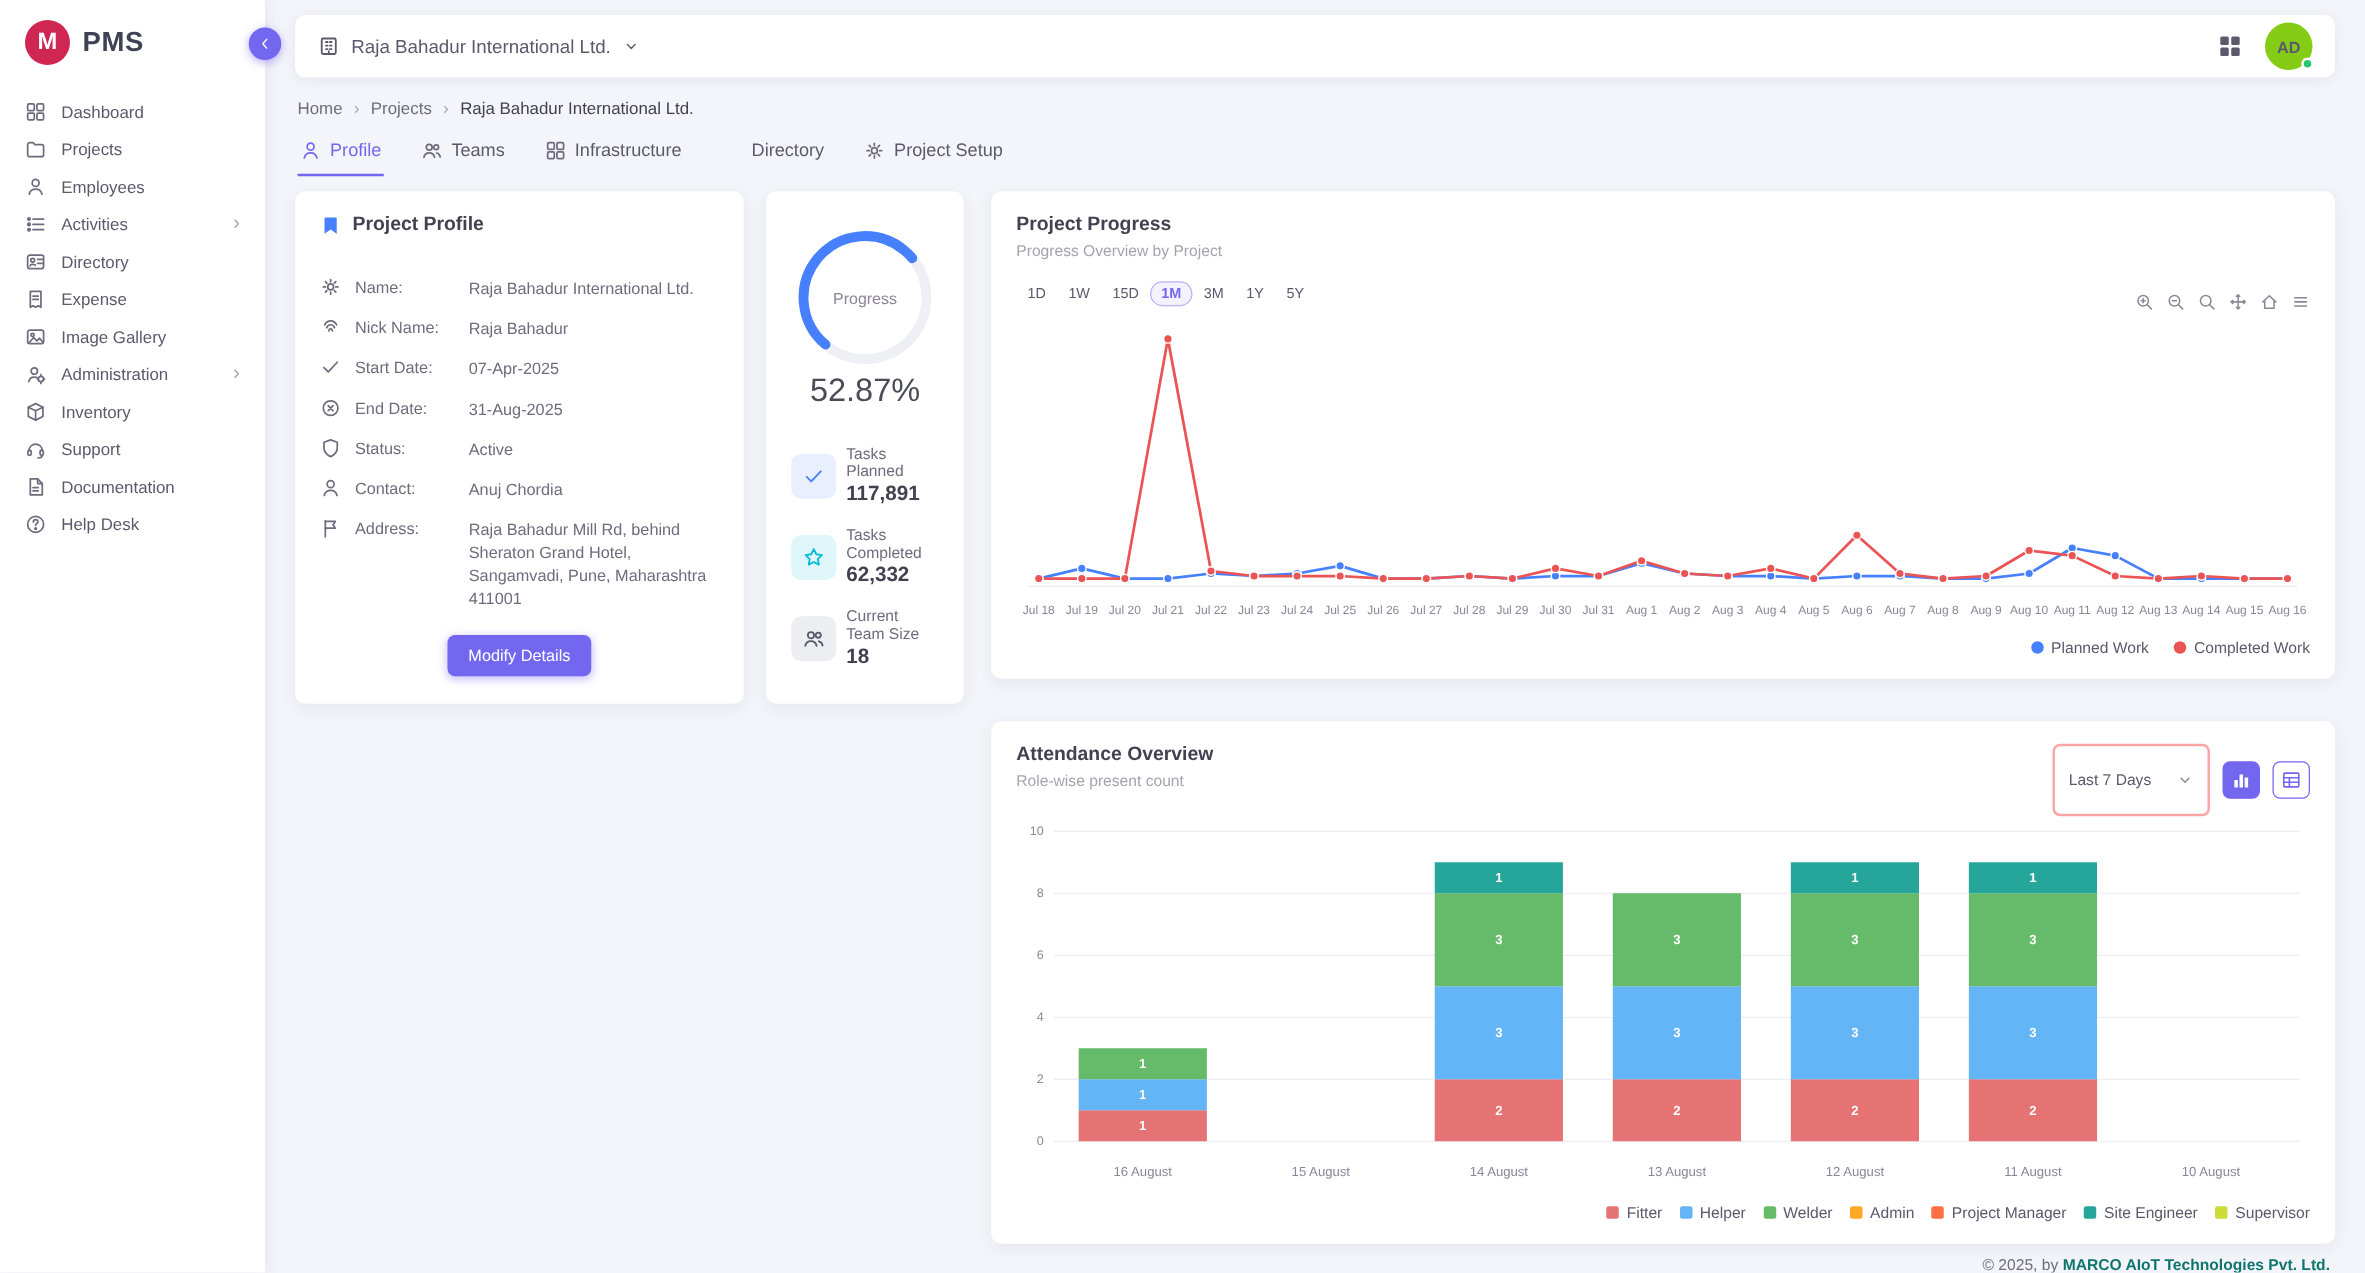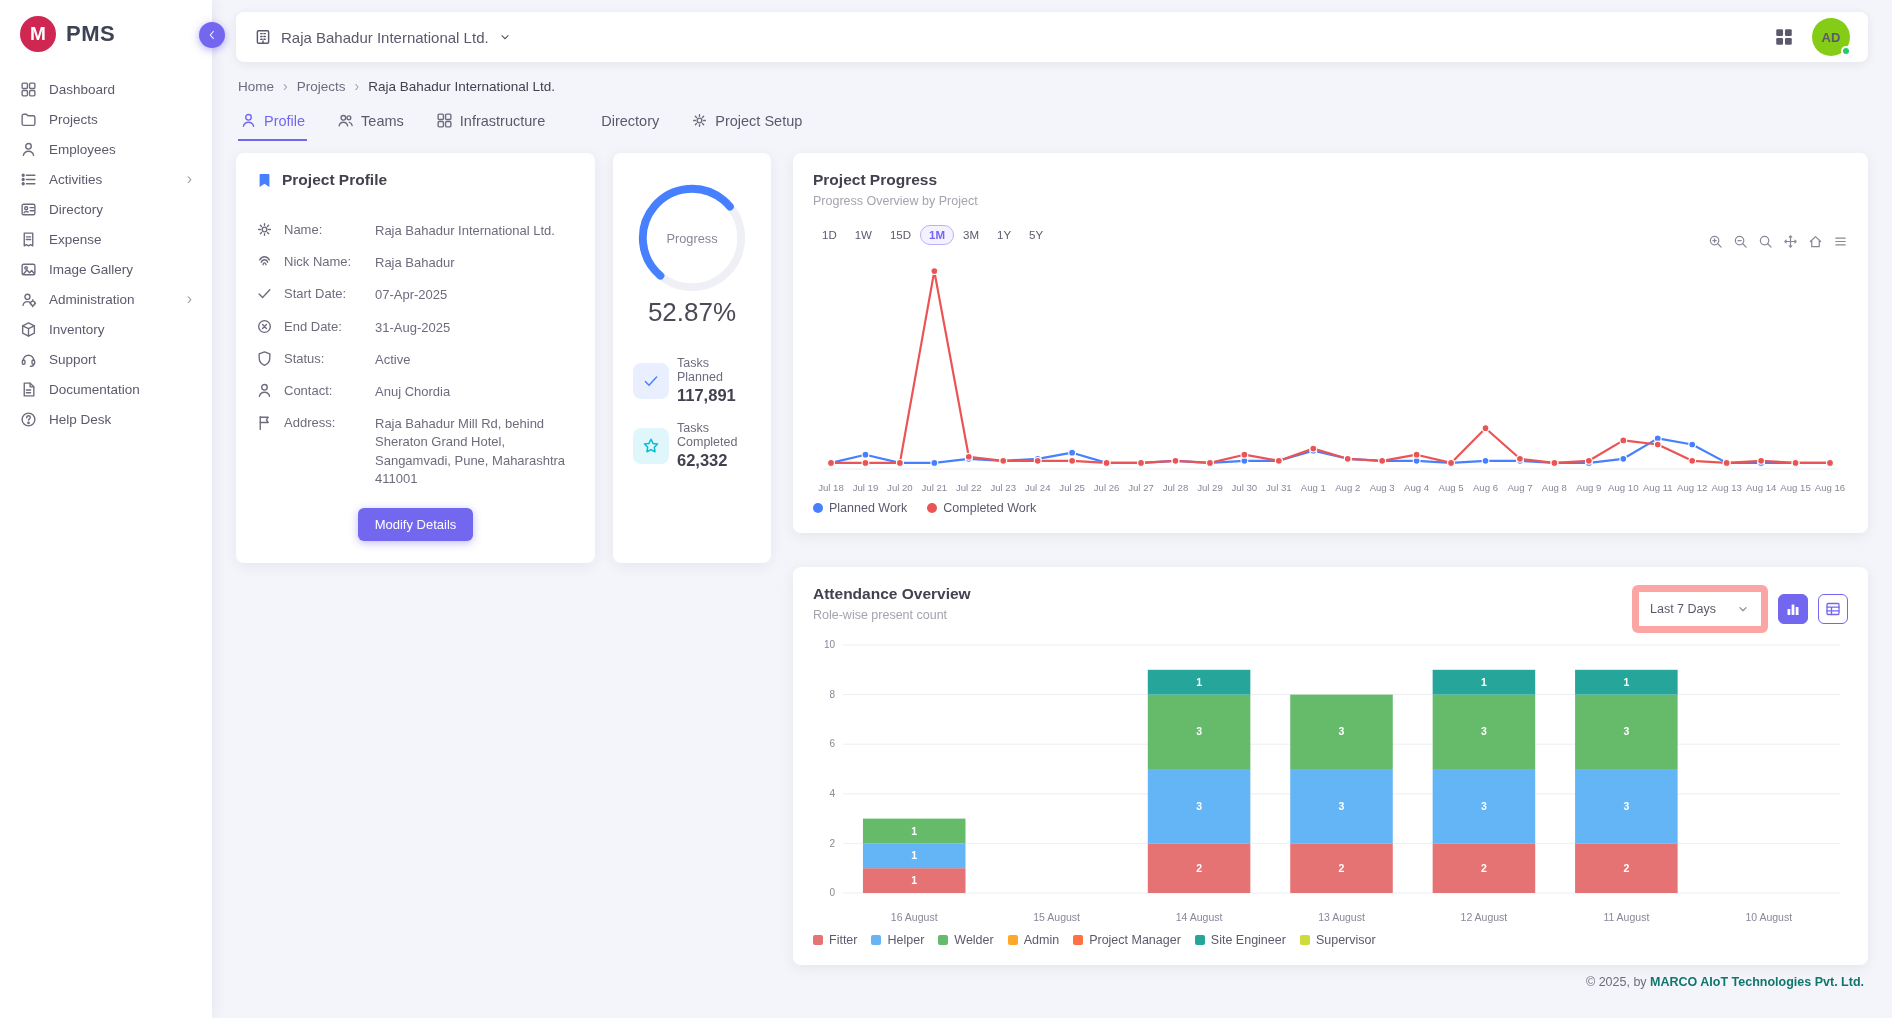--- a/index.html
+++ b/index.html
@@ -68,29 +68,29 @@
   .tone-slate .stat-icon{background:#eceef1;color:#5d596c}
   .stat-label{display:block;font-size:12.5px;color:#6f6b7d}
   .stat-value{display:block;font-size:16.5px;font-weight:bold;color:#444050;margin-top:2px}
   
   .range-row{display:flex;align-items:center;margin-top:12px}
   .range-btn{border:1px solid transparent;background:none;font-size:11.5px;color:#5d596c;padding:3px 8px;border-radius:10px;cursor:pointer;font-family:inherit}
   .range-btn.active{color:#7367f0;border-color:#b9b2f8;background:#f4f2ff;font-weight:bold}
   .chart-toolbar{margin-left:auto;display:flex;align-items:center;gap:10px;color:#8b8698;margin-top:14px}
   .chart-tool{width:15px;height:15px;display:inline-flex;cursor:pointer}
   .line-chart,.bar-chart{width:100%;height:auto;display:block;margin-top:2px}
-  .chart-legend{display:flex;justify-content:flex-start;flex-wrap:wrap;gap:20px;margin-top:0}
+  .chart-legend{display:flex;justify-content:flex-end;flex-wrap:wrap;gap:20px;margin-top:10px}
   .legend-item{display:flex;align-items:center;gap:6px;font-size:12.5px;color:#5d596c;cursor:pointer}
   .legend-dot{width:10px;height:10px;border-radius:50%;flex:none}
   .bar-legend .legend-dot{border-radius:2px}
   .bar-legend{gap:14px;font-size:11.5px}
   
   .att-header{display:flex;justify-content:space-between;align-items:flex-start}
   .att-controls{display:flex;align-items:center;gap:10px}
-  .select{display:flex;align-items:center;gap:20px;border:7px solid #fca5a5;border-radius:6px;padding:10px 11px;font-size:12.5px;color:#5d596c;cursor:pointer;background:#fff}
+  .select{display:flex;align-items:center;gap:20px;border:2px solid #fca5a5;border-radius:6px;padding:20px 11px;font-size:12.5px;color:#5d596c;cursor:pointer;background:#fff}
   .select .icon14{color:#8b8698}
   .view-btn{width:30px;height:30px;border-radius:6px;display:flex;align-items:center;justify-content:center;cursor:pointer;border:1px solid #7367f0;background:#fff;color:#7367f0;padding:6px}
   .view-btn.active{background:#7367f0;color:#fff}
   .view-btn .icon16{color:inherit;width:100%;height:100%}
   
   .footer{margin:10px 4px 0 0;text-align:right;font-size:12.5px;color:#6f6b7d}
   .footer-brand{color:#0f766e;cursor:pointer;text-decoration:none;font-weight:700}
   svg{font-family:inherit}
 </style>
 </head>
@@ -484,20 +484,34 @@
                 <svg viewBox="0 0 16 16" fill="none" stroke="currentColor" stroke-width="1.3" stroke-linecap="round" stroke-linejoin="round">
                   <path d="M8 2l1.8 3.7 4 .6-2.9 2.8.7 4L8 11.2l-3.6 1.9.7-4L2.2 6.3l4-.6z"></path>
                 </svg>
               </span>
               <span class="stat-text">
                 <span class="stat-label">Tasks Completed</span>
                 <span class="stat-value">62,332</span>
               </span>
             </div>
 
+            <div class="stat-row tone-slate">
+              <span class="stat-icon">
+                <svg viewBox="0 0 16 16" fill="none" stroke="currentColor" stroke-width="1.3" stroke-linecap="round" stroke-linejoin="round">
+                  <circle cx="6" cy="5.5" r="2.2"></circle>
+                  <path d="M2 13c.5-2.2 2-3.3 4-3.3s3.5 1.1 4 3.3"></path>
+                  <circle cx="11.2" cy="5.5" r="1.8"></circle>
+                  <path d="M11.6 9.8c1.5.3 2.4 1.4 2.7 3"></path>
+                </svg>
+              </span>
+              <span class="stat-text">
+                <span class="stat-label">Current Team Size</span>
+                <span class="stat-value">18</span>
+              </span>
+            </div>
 
         </div>
       </section>
 
     </div>
 
     <div class="col-right">
 
       <section class="card">
         <div class="card-title">Project Progress</div>

